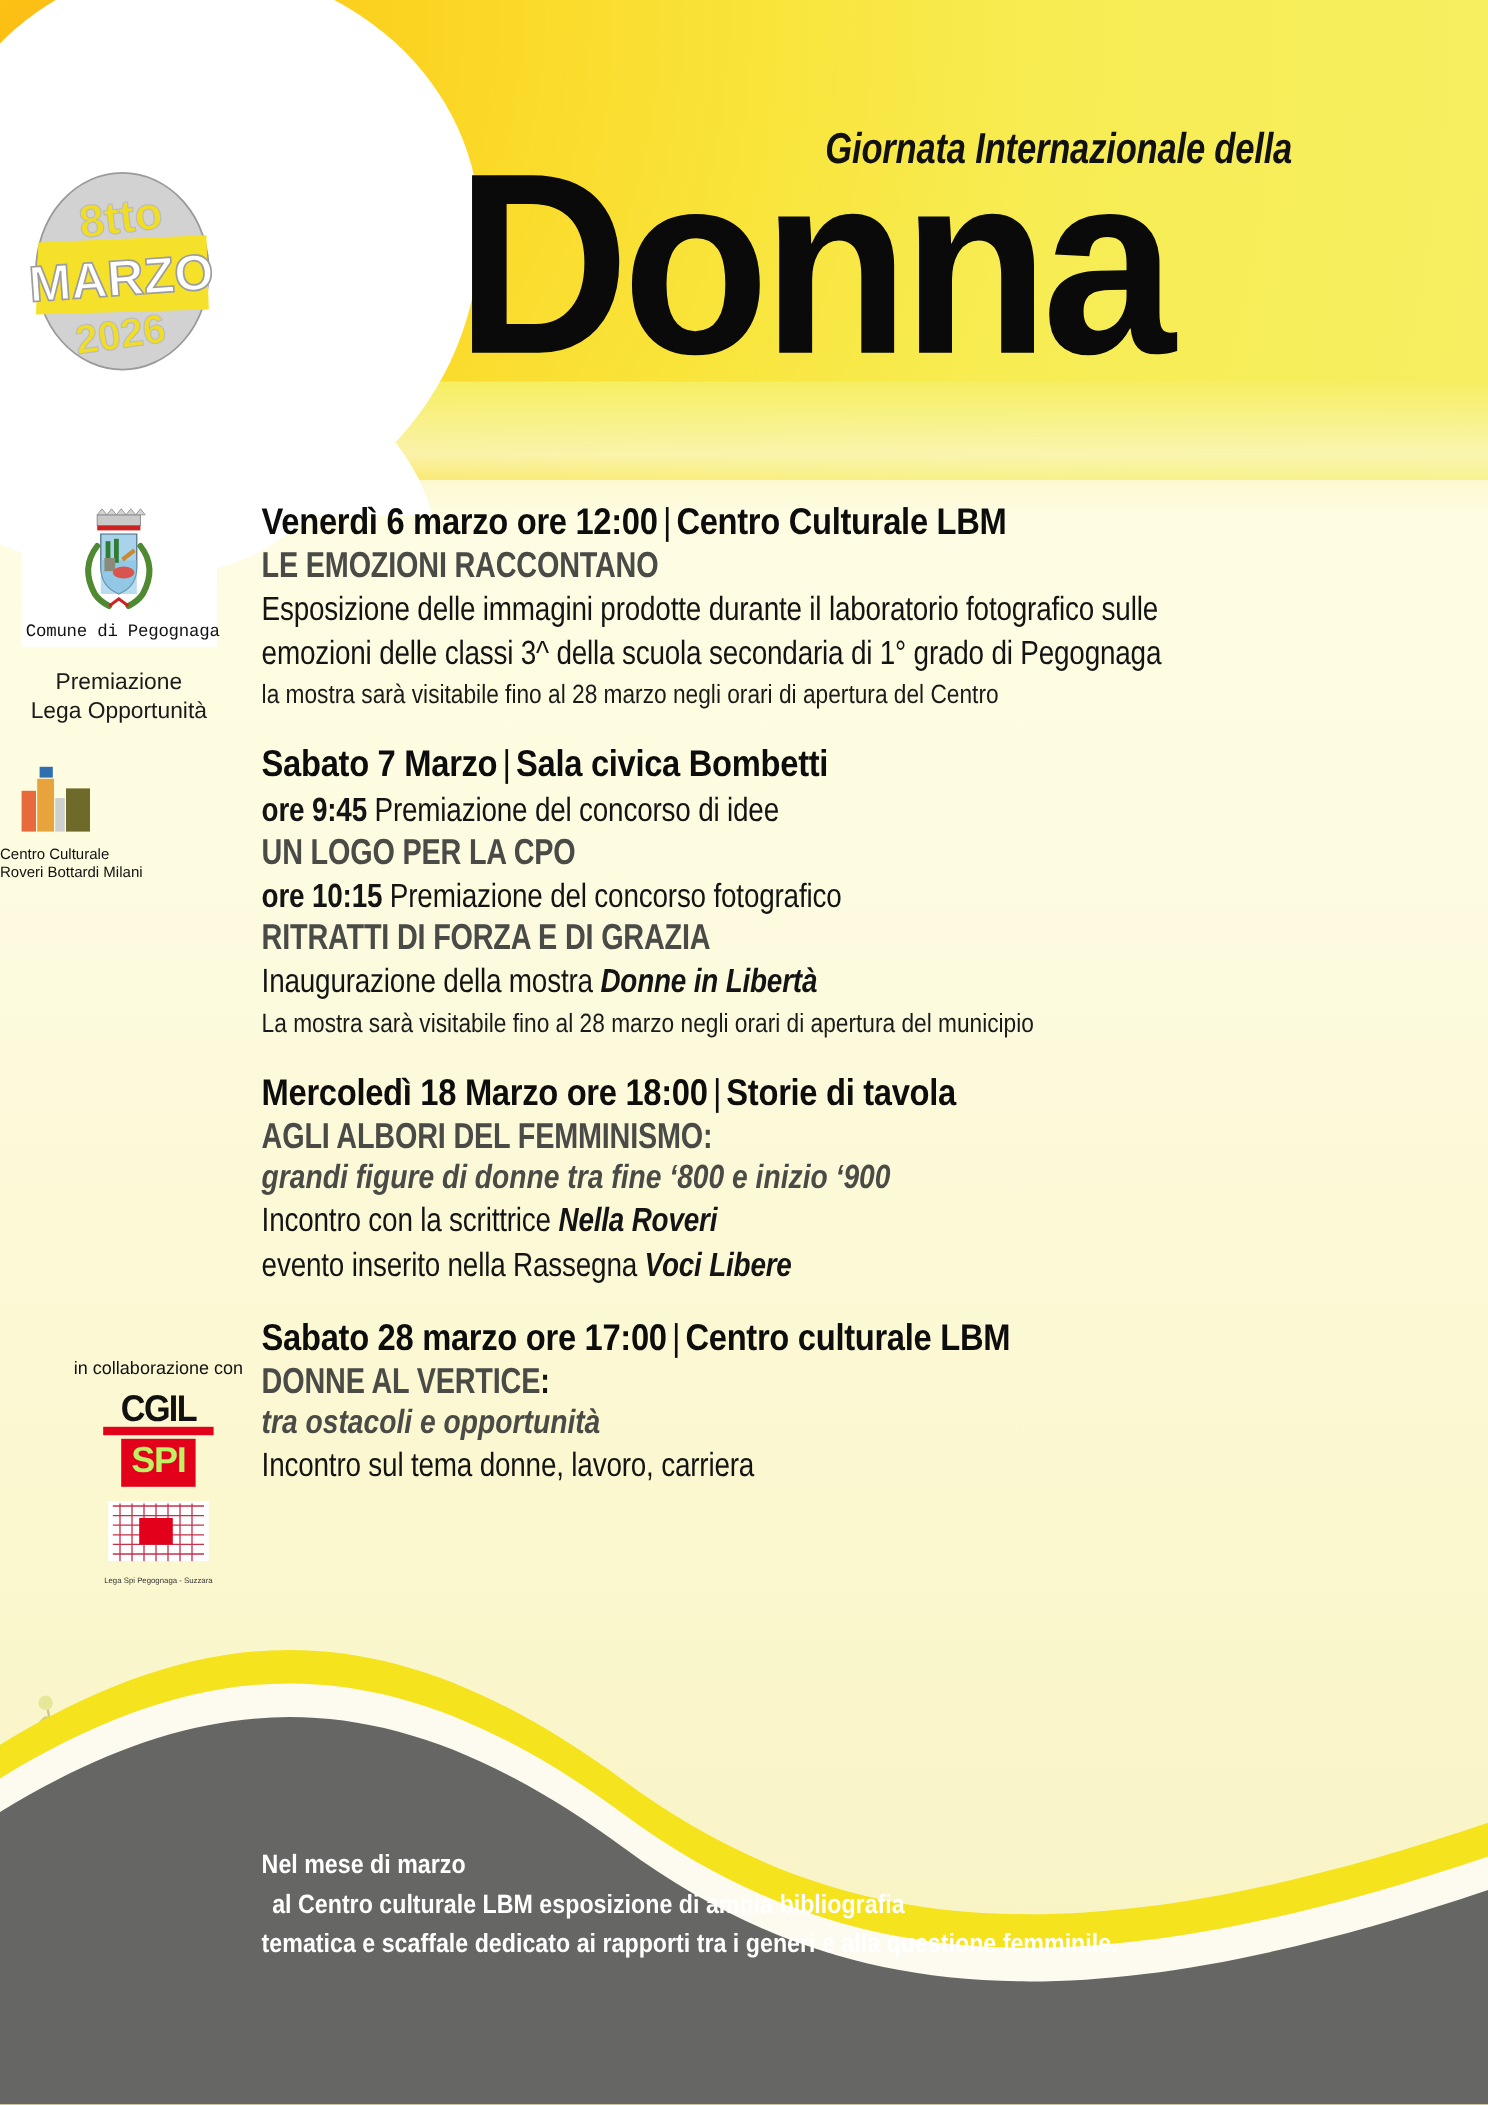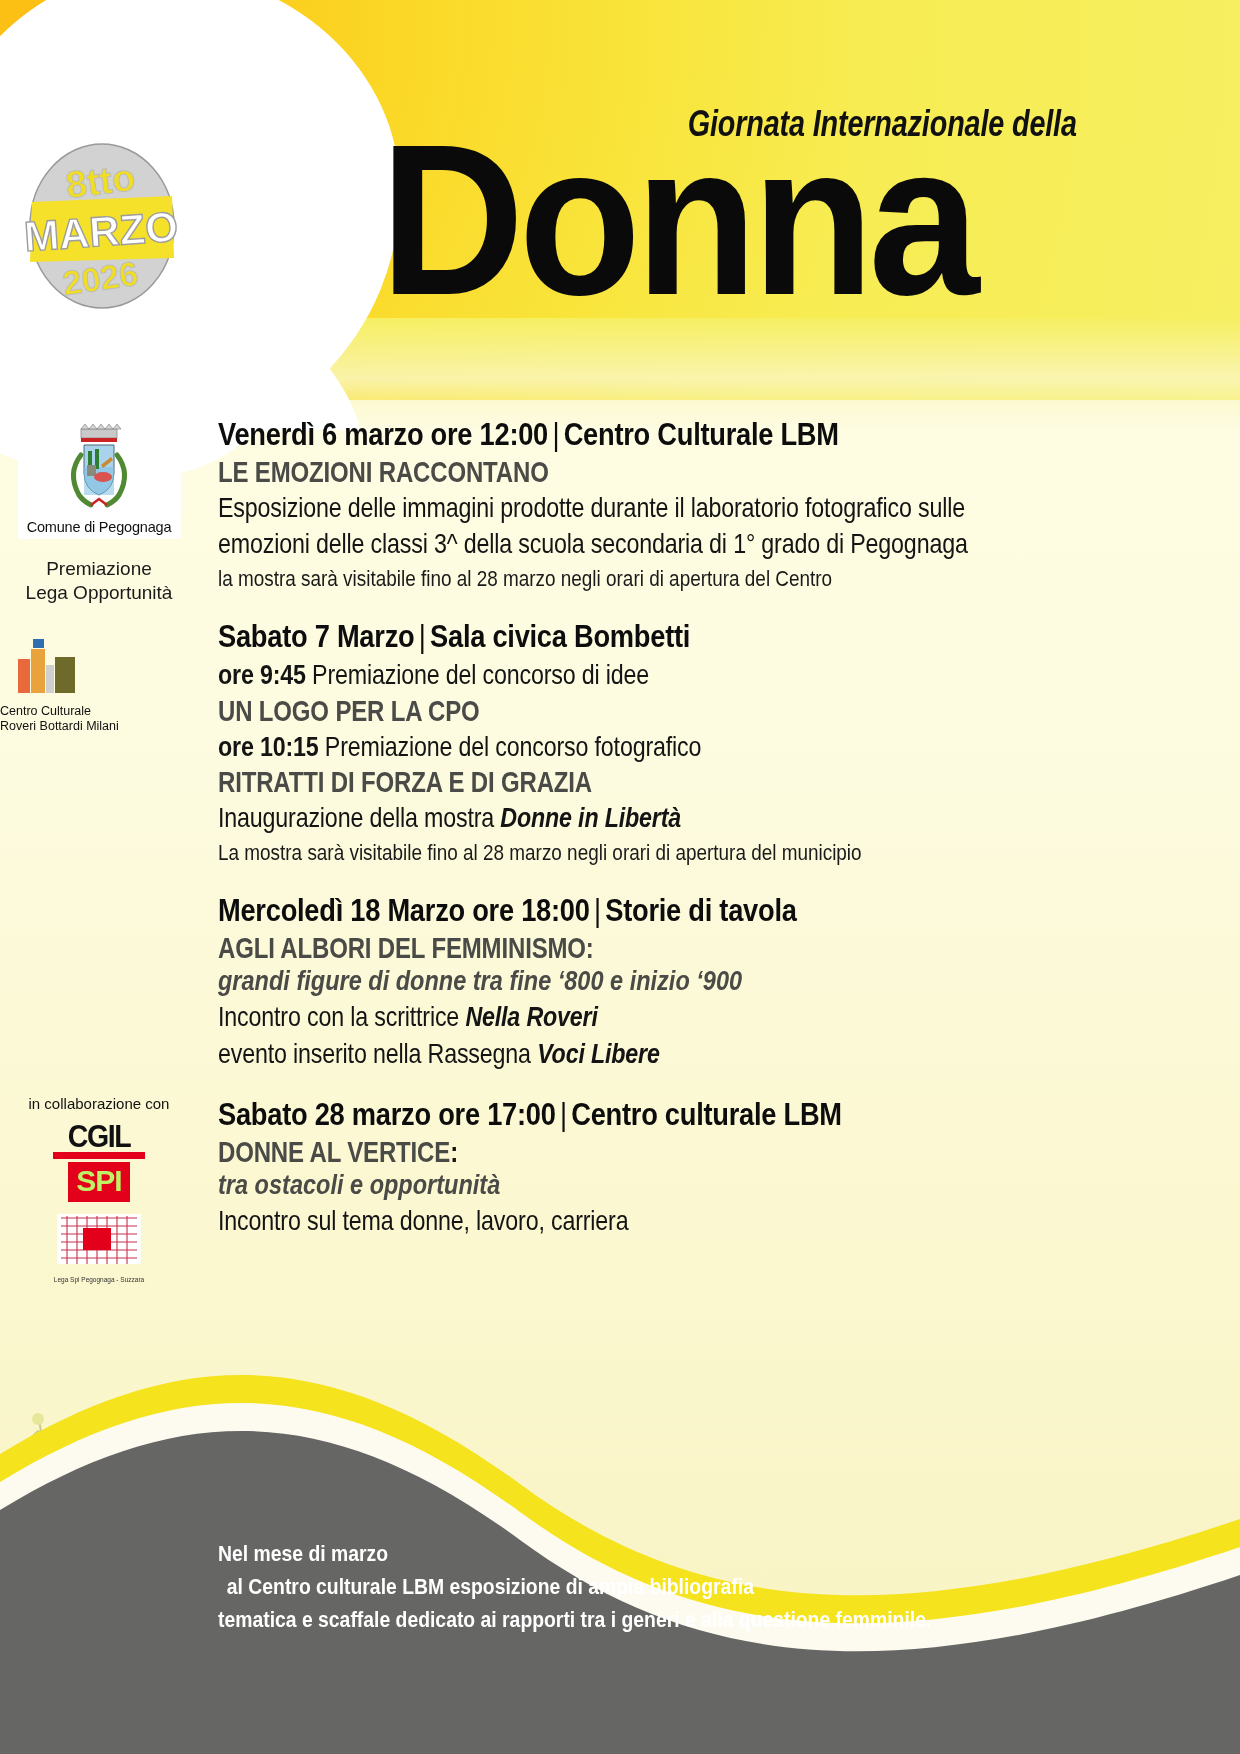--- a/index.html
+++ b/index.html
@@ -70,35 +70,35 @@
   
   .sidebar{
     position:absolute;left:0;top:415px;width:198px;
   }
   .logo-card{
     width:155px;margin:0 auto;background:#ffffff;
     padding:6px 4px 4px 4px;text-align:center;
   }
   .crest{margin:0 auto;display:block;}
   .logo-caption{
-    font-family:Liberation Sans, sans-serif;
+    font-family:Liberation Mono, monospace;
     font-size:14.5px;font-weight:400;color:#111;margin-top:2px;
     letter-spacing:-0.2px;white-space:nowrap;
   }
   .cpo-label{
     text-align:center;font-size:19px;line-height:1.25;color:#1b1b1b;
     margin-top:18px;font-family:"Liberation Sans", sans-serif;
   }
   .cc-logo{margin-top:30px;text-align:left;}
   .cc-caption{
     font-size:12.5px;line-height:1.2;color:#111;margin-top:3px;
     font-family:"Liberation Sans", sans-serif;
   }
   .collab{
-    position:absolute;left:0;top:1095px;width:198px;text-align:center;
+    position:absolute;left:0;top:1132px;width:198px;text-align:center;padding-left:33px;
   }
   .collab-label{
     font-size:15px;color:#111;font-family:"Liberation Sans", sans-serif;
   }
   .cgil-block{margin-top:10px;display:inline-block;text-align:center;}
   .cgil-word{
     font-family:"Liberation Sans", sans-serif;font-weight:700;
     font-size:31px;letter-spacing:-1.5px;color:#111;line-height:0.95;
     transform:scaleX(0.92);
   }

